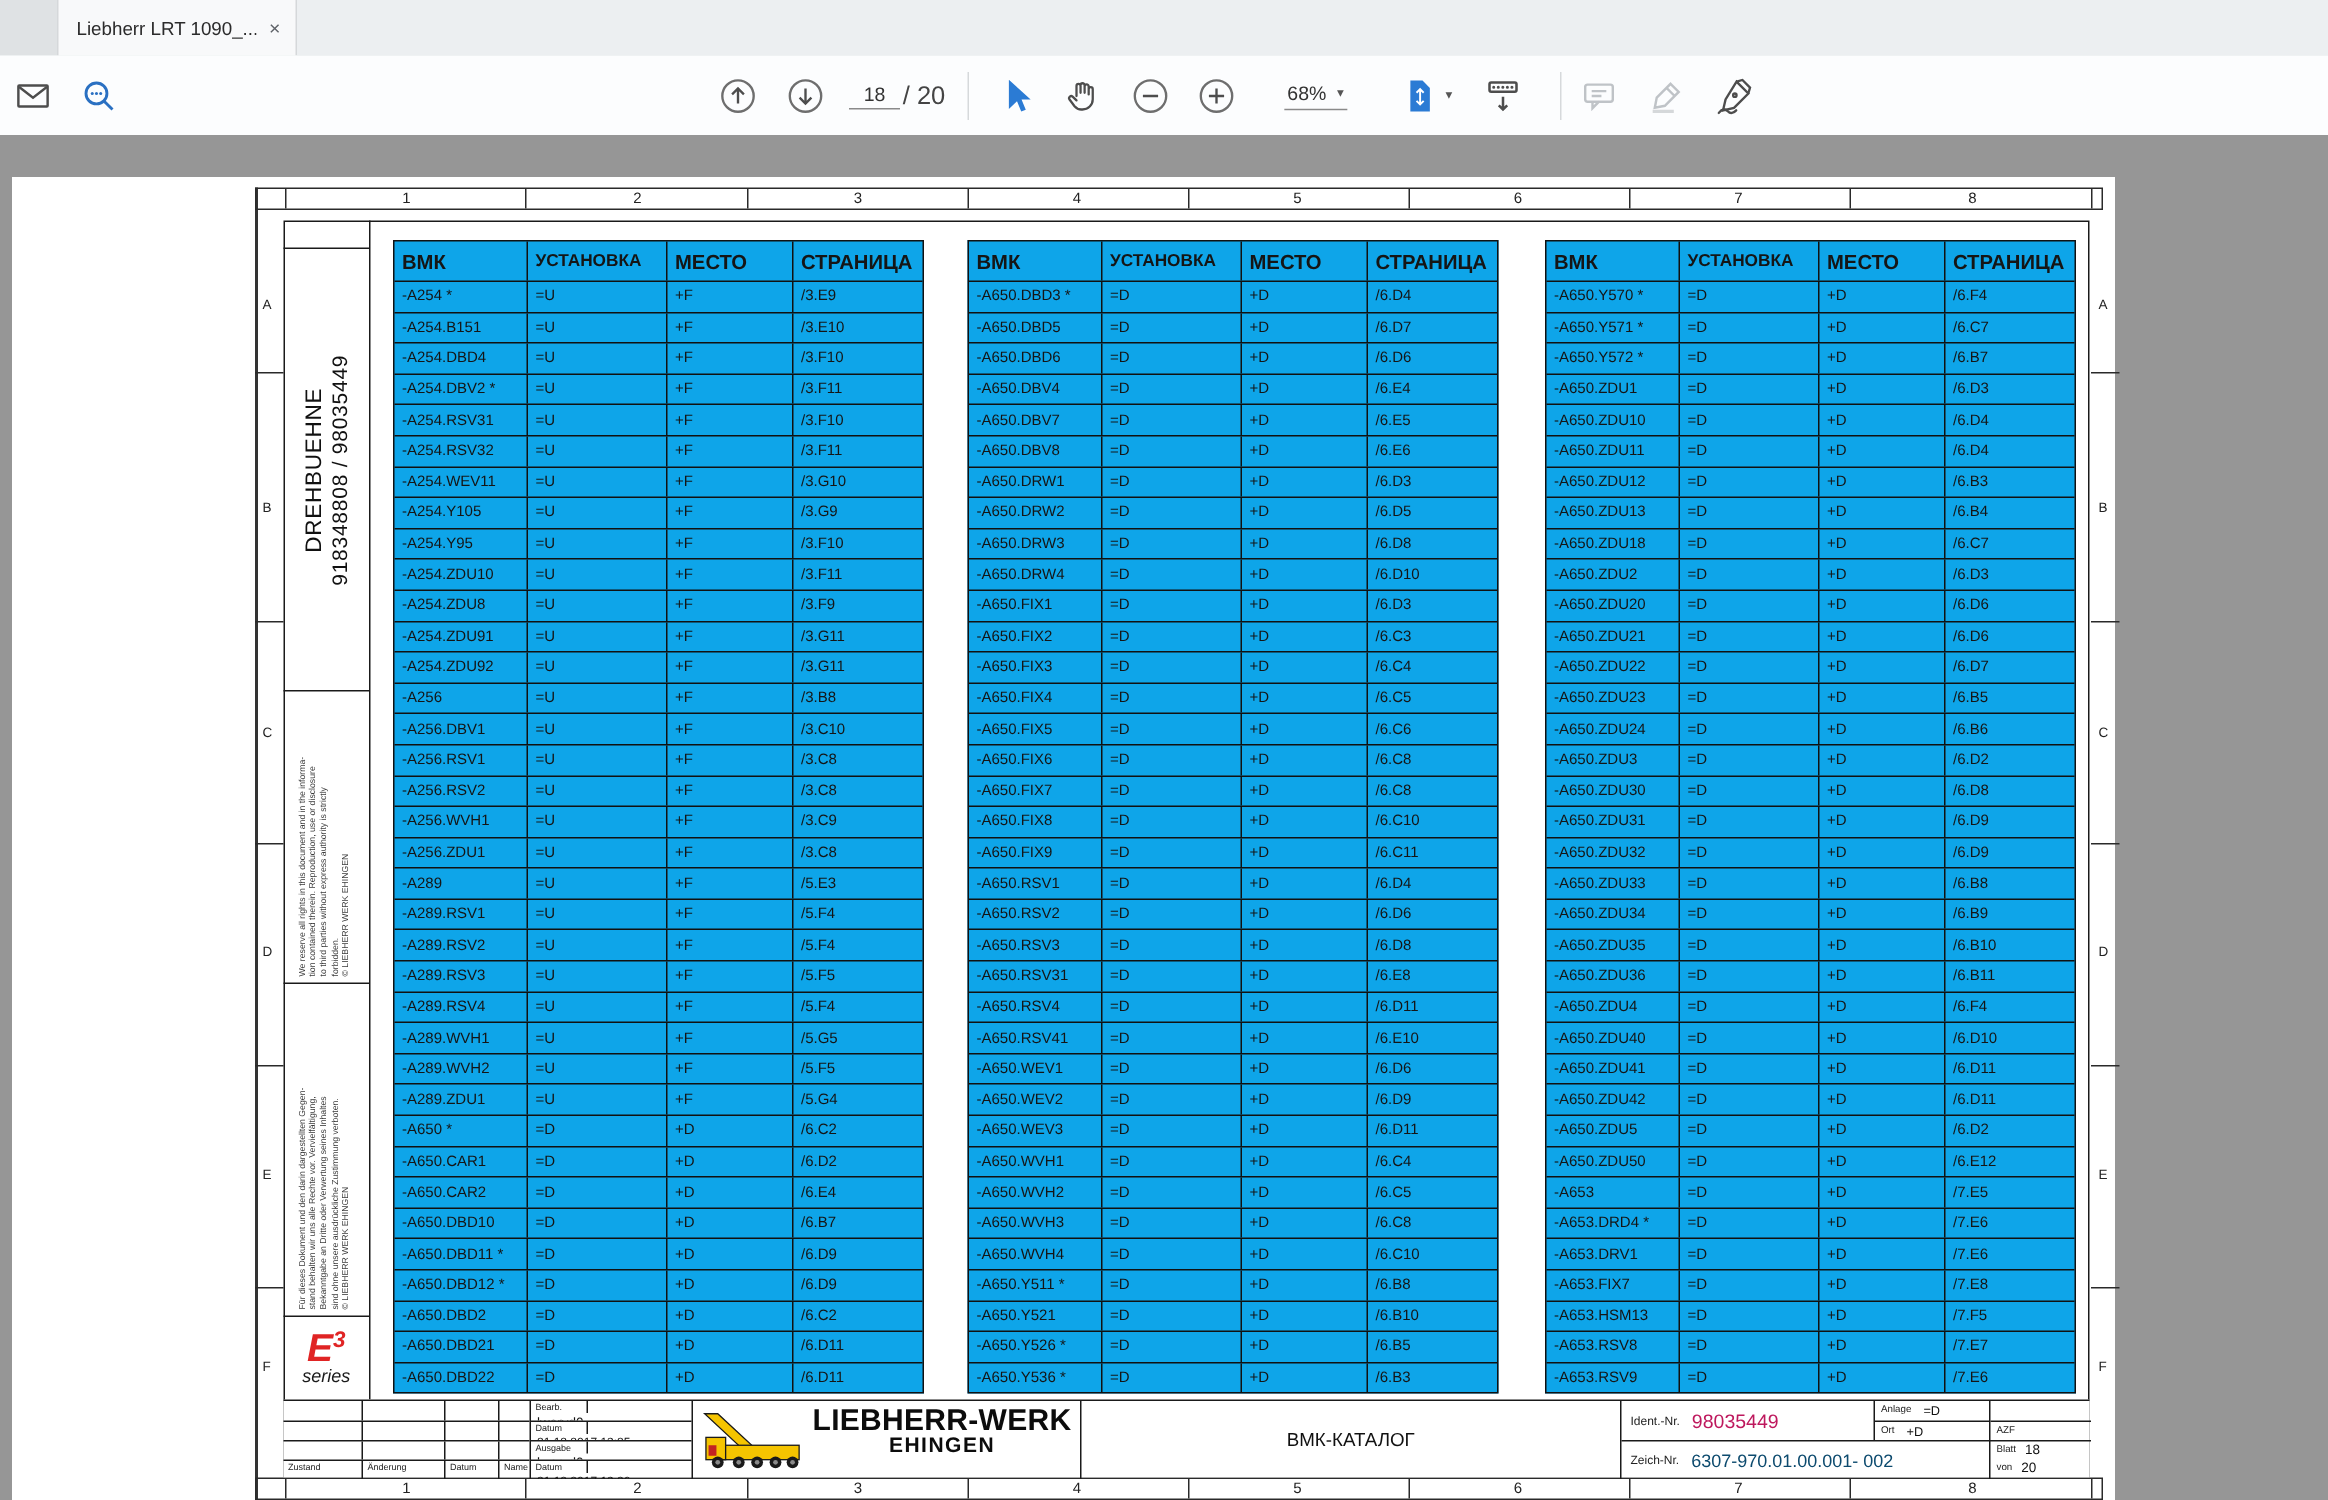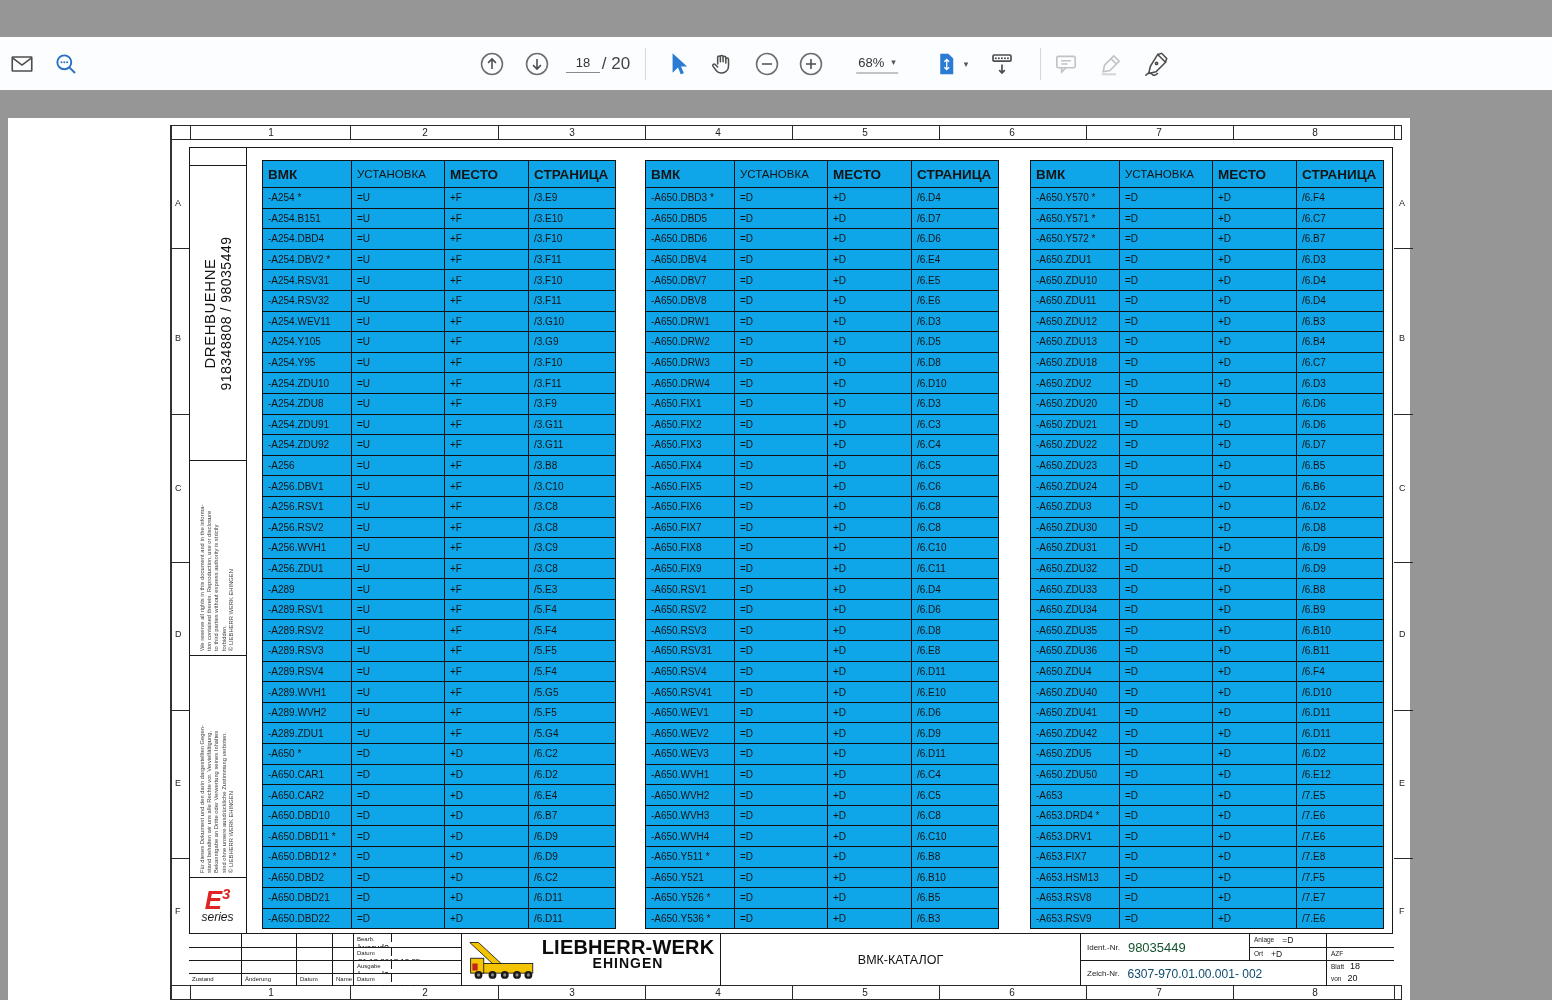--- a/index.html
+++ b/index.html
@@ -75,21 +75,21 @@
   .trow{display:flex;height:20.6px;border-top:1px solid #111;box-sizing:border-box;}
   .trow:first-child{border-top:none;}
   .trow.thead{height:26px;}
   .tcell{box-sizing:border-box;display:flex;align-items:center;padding-left:5px;font-size:10px;color:#151515;
          white-space:nowrap;overflow:hidden;}
   .tcell:nth-child(1){width:88px;}
   .tcell:nth-child(2){width:93px;border-left:1px solid #111;}
   .tcell:nth-child(3){width:84px;border-left:1px solid #111;}
   .tcell:nth-child(4){width:87px;border-left:1px solid #111;}
   .thead .tcell{font-weight:bold;font-size:13.5px;}
-  .thead .tcell:nth-child(2){font-weight:normal;font-size:11.5px;}
+  .thead .tcell:nth-child(2){font-weight:bold;font-size:11.5px;}
 
   
   .titleblock{position:absolute;left:181px;top:815px;width:1204px;height:52px;border-top:1.5px solid #1a1a1a;box-sizing:border-box;background:#fff;}
   .tb-cell{position:absolute;box-sizing:border-box;border-left:1px solid #1a1a1a;}
   .rev{left:0;top:0;width:164px;height:52px;border-left:none;}
   .rev-row{display:flex;height:13px;border-top:1px solid #1a1a1a;box-sizing:border-box;}
   .rev-row:first-child{border-top:none;}
   .rev-c{box-sizing:border-box;border-left:1px solid #1a1a1a;font-size:6px;color:#222;padding:2px 0 0 3px;overflow:hidden;}
   .rev-c:first-child{border-left:none;}
   .rc1{width:52px;} .rc2{width:55px;} .rc3{width:36px;} .rc4{width:21px;}
@@ -101,40 +101,47 @@
   .logo-cell{left:272px;top:0;width:259px;height:52px;}
   .company{position:absolute;left:78px;top:4px;width:176px;text-align:center;font-weight:900;color:#0c0c0c;line-height:0.95;}
   .company .l1{font-size:20px;letter-spacing:0.2px;}
   .company .l2{font-size:14px;letter-spacing:1px;}
   .crane{position:absolute;left:4px;top:5px;}
   .doc-title-cell{left:531px;top:0;width:360px;height:52px;display:flex;align-items:center;justify-content:center;}
   .doc-title{font-size:12.5px;color:#111;}
   .tb-right{left:891px;top:0;width:313px;height:52px;}
   .ident{position:absolute;left:0;top:0;width:168px;height:26px;border-left:none;display:flex;align-items:center;}
   .ident .lab{font-size:8px;color:#222;padding:0 8px 0 6px;}
-  .ident .val{font-size:13px;color:#14532d;}
+  .ident .val{font-size:13px;color:#be185d;}
   .anlage{position:absolute;left:168px;top:0;width:77px;height:26px;border-left:1px solid #1a1a1a;box-sizing:border-box;}
   .anlage .r{height:13px;box-sizing:border-box;font-size:6.5px;color:#222;padding:2px 0 0 4px;display:flex;gap:8px;align-items:flex-start;}
   .anlage .r+.r{border-top:1px solid #1a1a1a;}
   .anlage .v{font-size:8.5px;margin-top:-1px;color:#111;}
   .azf{position:absolute;left:245px;top:0;width:68px;height:26px;border-left:1px solid #1a1a1a;box-sizing:border-box;}
   .azf .r{height:13px;box-sizing:border-box;font-size:6.5px;color:#222;padding:2px 0 0 4px;}
   .azf .r+.r{border-top:1px solid #1a1a1a;}
   .zeich{position:absolute;left:0;top:26px;width:245px;height:26px;border-top:1px solid #1a1a1a;border-left:none;display:flex;align-items:center;box-sizing:border-box;}
   .zeich .lab{font-size:8px;color:#222;padding:0 8px 0 6px;}
   .zeich .val{font-size:12px;color:#0c4a6e;white-space:nowrap;}
   .blatt{position:absolute;left:245px;top:26px;width:68px;height:26px;border-top:1px solid #1a1a1a;border-left:1px solid #1a1a1a;box-sizing:border-box;}
   .blatt .r{height:12px;box-sizing:border-box;font-size:6.5px;color:#222;padding:2px 0 0 4px;display:flex;gap:6px;}
   .blatt .v{font-size:9px;margin-top:-2px;color:#111;}
 </style>
 </head>
 <body>
 
 <div class="screen">
 
+  <div class="tabbar">
+    <div class="tab-stub"></div>
+    <div class="tab">
+      <span class="tab-title">Liebherr LRT 1090_...</span>
+      <span class="tab-close">×</span>
+    </div>
+  </div>
 
   <div class="toolbar">
     <span class="tbi" style="left:22px">
       <svg width="26" height="26" viewBox="0 0 24 24" fill="none" stroke="#4d4d4d" stroke-width="1.5">
         <rect x="3" y="5.5" width="18" height="13" rx="0.5"></rect>
           <path d="M3.5 6.5 L12 13 L20.5 6.5"></path>
       </svg>
     </span>
     <span class="tbi" style="left:66px">
       <svg width="27" height="27" viewBox="0 0 24 24" fill="none" stroke="#2a70c2" stroke-width="1.7">

